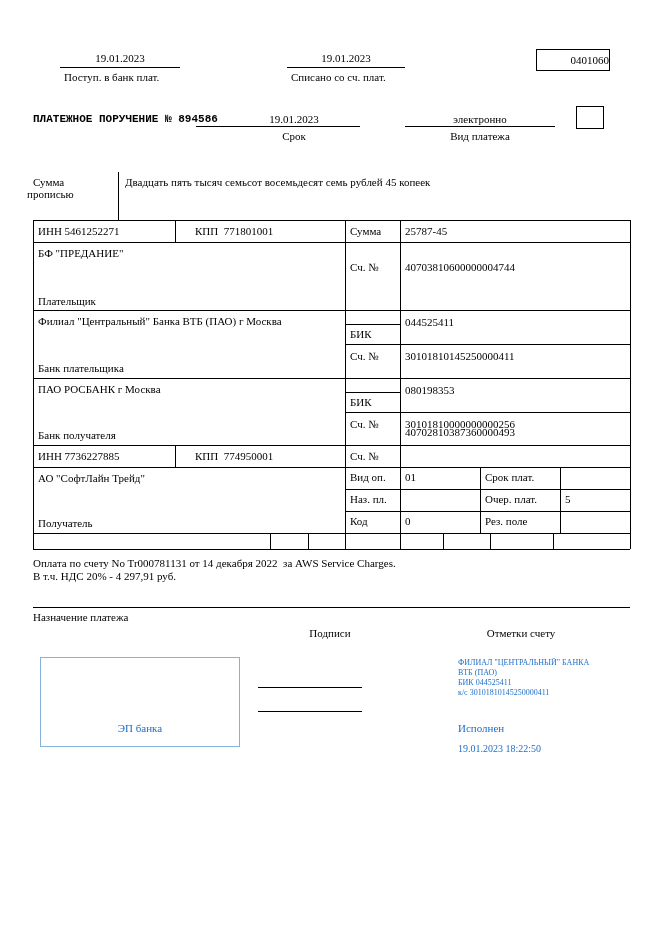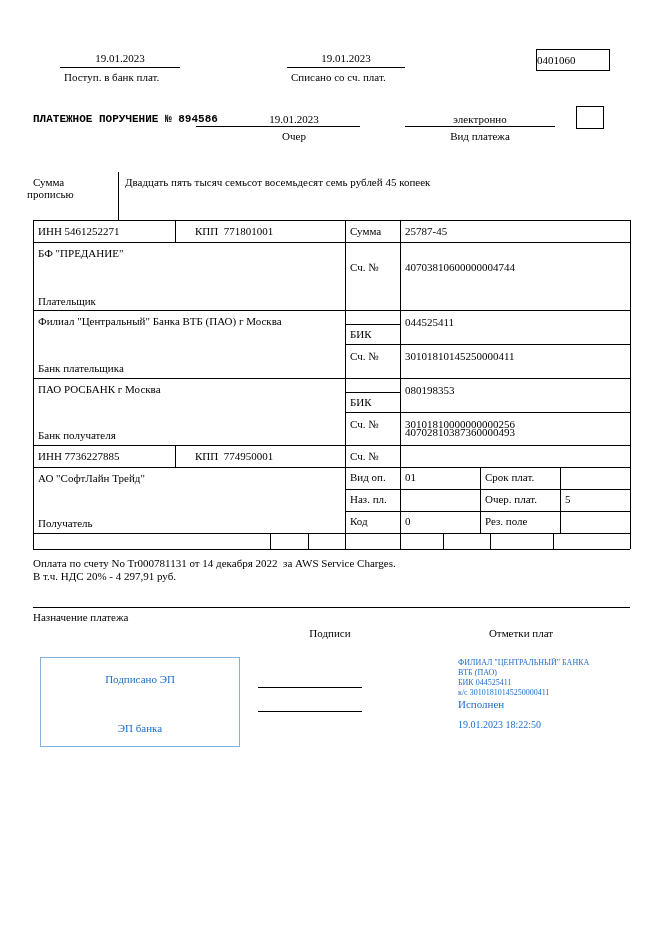--- a/index.html
+++ b/index.html
@@ -6,50 +6,50 @@
   html,body { background:#fff; }
   body {
     width:660px; height:933px; position:relative;
     font-family:"Liberation Serif", serif; color:#000; overflow:hidden;
   }
   .t { position:absolute; font-size:11px; line-height:13px; white-space:pre; }
   .c { text-align:center; }
   .b { font-weight:bold;font-family:Liberation Mono, monospace; }
   .hl { position:absolute; height:1px; background:#000; }
   .vl { position:absolute; width:1px; background:#000; }
-  .box { position:absolute; border:1px solid #000; font-size:11px; text-align:left; }
+  .box { position:absolute; border:1px solid #000; font-size:11px; text-align:right; }
   .sig-box {
     position:absolute; border:1px solid var(--box-border-blue,#85b2dc);
     color:var(--stamp-blue,#1e6ec8); text-align:center; font-size:11px;
   }
   .sig-box > div { position:absolute; left:0; right:0; line-height:13px; }
   .sig1 { top:15px; }
   .sig2 { top:40px; font-weight:bold; }
   .sig3 { top:64px; }
   .stamp { position:absolute; color:var(--stamp-blue,#1e6ec8); font-size:8px; line-height:10px; width:175px; }
-  .stamp .big { font-size:11px; line-height:13px; margin-top:0; }
+  .stamp .big { font-size:11px; line-height:13px; margin-top:24px; }
   .stamp .dt  { font-size:10px; line-height:12px; margin-top:8px; }
 </style>
 </head>
 <body>
 
 <div class="t c" style="left:60px;top:52px;width:120px">19.01.2023</div>
 <div class="hl" style="left:60px;top:67px;width:120px"></div>
 <div class="t" style="left:64px;top:71px">Поступ. в банк плат.</div>
 
 <div class="t c" style="left:287px;top:52px;width:118px">19.01.2023</div>
 <div class="hl" style="left:287px;top:67px;width:118px"></div>
 <div class="t" style="left:291px;top:71px">Списано со сч. плат.</div>
 
 <div class="box" style="left:536px;top:49px;width:74px;height:22px;line-height:20px">0401060</div>
 
 <div class="t b" style="left:33px;top:113px">ПЛАТЕЖНОЕ ПОРУЧЕНИЕ № 894586</div>
 <div class="t c" style="left:228px;top:113px;width:132px">19.01.2023</div>
 <div class="hl" style="left:196px;top:126px;width:164px"></div>
-<div class="t c" style="left:228px;top:130px;width:132px">Очер</div>
+<div class="t c" style="left:228px;top:130px;width:132px">Срок</div>
 <div class="t c" style="left:405px;top:113px;width:150px">электронно</div>
 <div class="hl" style="left:405px;top:126px;width:150px"></div>
 <div class="t c" style="left:405px;top:130px;width:150px">Вид платежа</div>
 <div class="box" style="left:576px;top:106px;width:28px;height:23px"></div>
 
 <div class="t" style="left:33px;top:176px">Сумма</div>
 <div class="t" style="left:27px;top:188px">прописью</div>
 <div class="vl" style="left:118px;top:172px;height:48px"></div>
 <div class="t" style="left:125px;top:176px">Двадцать пять тысяч семьсот восемьдесят семь рублей 45 копеек</div>
 
@@ -122,27 +122,26 @@
 <div class="t" style="left:350px;top:515px">Код</div>
 <div class="t" style="left:405px;top:515px">0</div>
 <div class="t" style="left:485px;top:515px">Рез. поле</div>
 
 <div class="t" style="left:33px;top:557px">Оплата по счету No Tr000781131 от 14 декабря 2022  за AWS Service Charges.</div>
 <div class="t" style="left:33px;top:570px">В т.ч. НДС 20% - 4 297,91 руб.</div>
 <div class="hl" style="left:33px;top:607px;width:597px"></div>
 <div class="t" style="left:33px;top:611px">Назначение платежа</div>
 
 <div class="t c" style="left:280px;top:627px;width:100px">Подписи</div>
-<div class="t c" style="left:466px;top:627px;width:110px">Отметки плат</div>
+<div class="t c" style="left:466px;top:627px;width:110px">Отметки счету</div>
 
 <div class="hl" style="left:258px;top:687px;width:104px"></div>
 <div class="hl" style="left:258px;top:711px;width:104px"></div>
 
 <div class="sig-box" style="left:40px;top:657px;width:200px;height:90px">
-  <div class="sig1">Подписано ЭП</div>
   <div class="sig3">ЭП банка</div>
 </div>
 
 <div class="stamp" style="left:458px;top:658px">
   <div>ФИЛИАЛ "ЦЕНТРАЛЬНЫЙ" БАНКА</div>
   <div>ВТБ (ПАО)</div>
   <div>БИК 044525411</div>
   <div>к/с 30101810145250000411</div>
   <div class="big">Исполнен</div>
   <div class="dt">19.01.2023 18:22:50</div>

